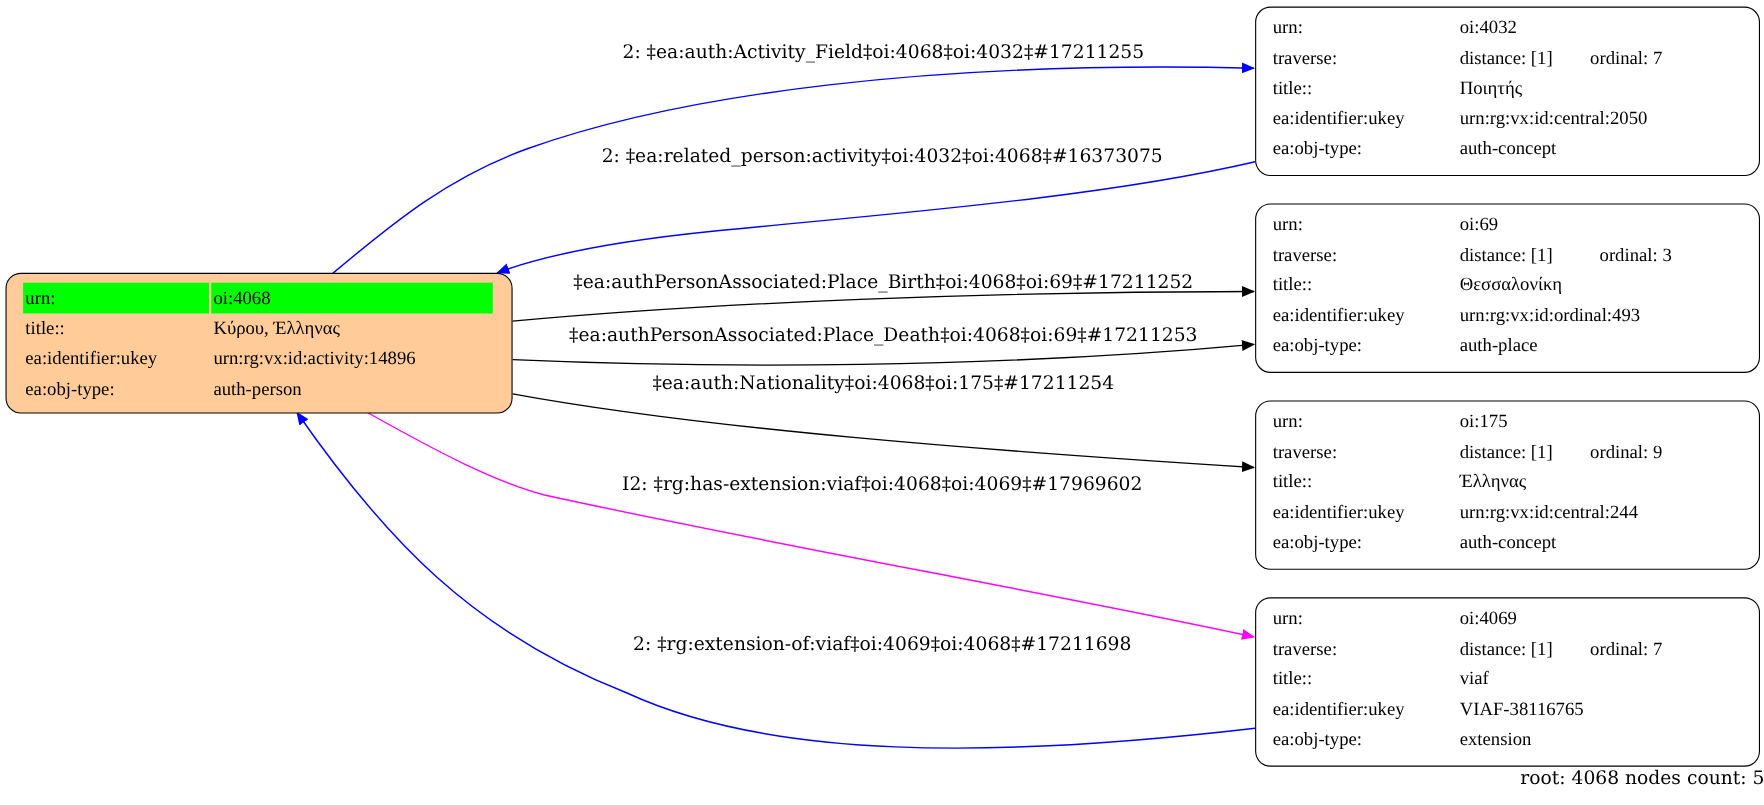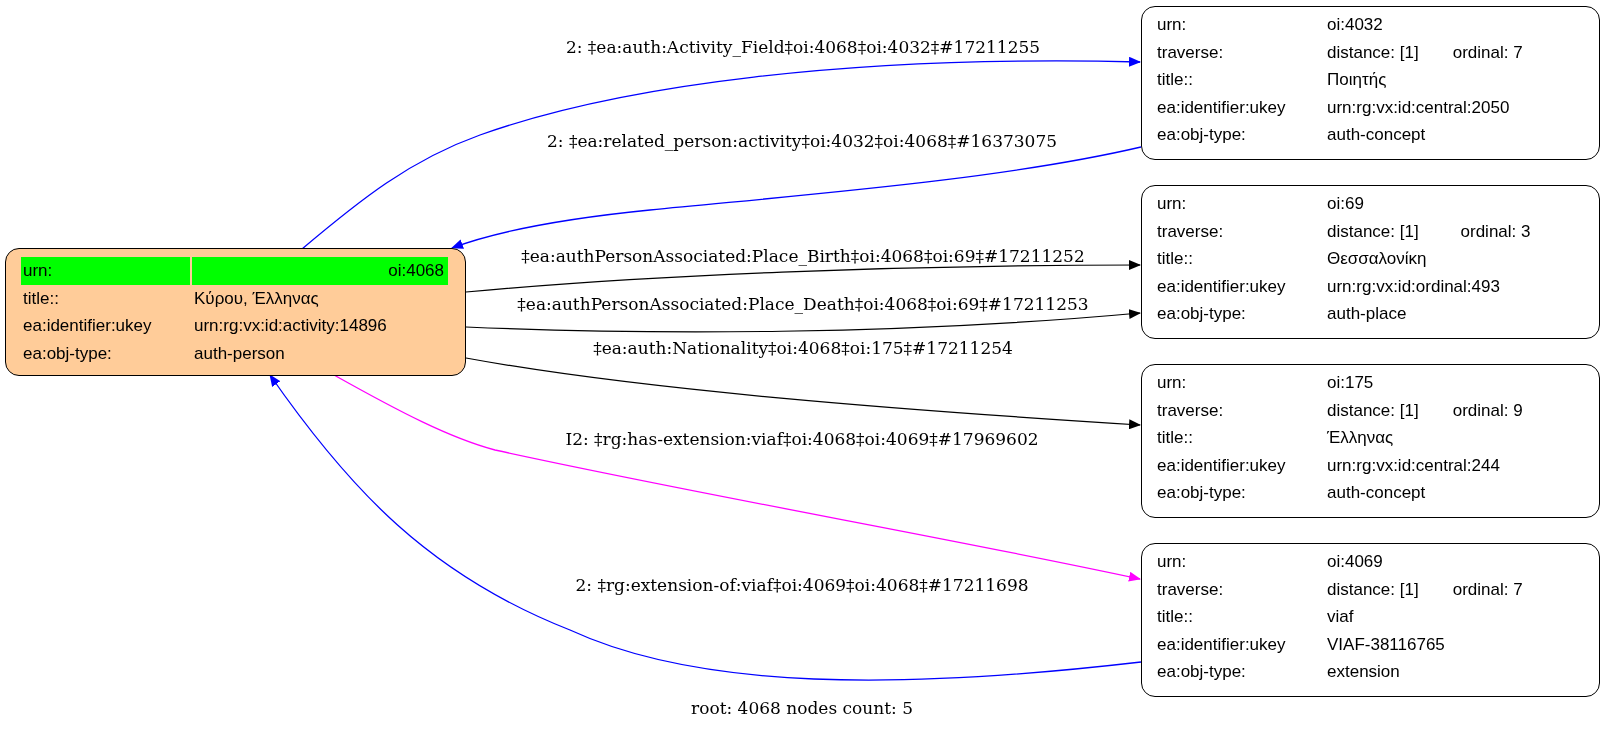--- a/index.html
+++ b/index.html
@@ -3,25 +3,25 @@
 <meta charset="utf-8">
 <style>
   html, body { margin: 0; padding: 0; background: #ffffff; }
   body { width: 1604px; height: 732px; position: relative; overflow: hidden;
          font-family: "DejaVu Serif", "Liberation Serif", serif; color: #000; }
   #graph-svg { position: absolute; left: 0; top: 0; }
   .edge-label { font-family: "DejaVu Serif", "Liberation Serif", serif; font-size: 17px; fill: #000; }
   .node { position: absolute; border: 1.3px solid #000; border-radius: 14px; background: #fff; box-sizing: border-box; }
   .node.root { background: #ffcc99; }
   .node table { border-collapse: separate; border-spacing: 2px 0; position: absolute; }
-  .node td { font-family: Liberation Sans, sans-serif; font-size: 17px; line-height: 27.5px; height: 27.5px;
+  .node td { font-family: Liberation Serif, serif; font-size: 17px; line-height: 27.5px; height: 27.5px;
              padding: 0 4px 0 2px; white-space: nowrap; vertical-align: middle; }
   .node td.ord { padding-left: 28px; }
   .node tr.hl td { background: #00ff00; }
-  .footer { position: absolute; left: 0; width: 1604px; top: 698px; text-align: center;
+  .footer { position: absolute; left: 0; width: 1604px; top: 698px; text-align: right;
             font-family: "DejaVu Serif", "Liberation Serif", serif; font-size: 17px; }
 </style>
 </head>
 <body>
 
 <svg id="graph-svg" width="1604" height="732">
   <defs>
     <marker id="ah-blue" markerWidth="12" markerHeight="10" refX="11" refY="5" orient="auto" markerUnits="userSpaceOnUse">
       <path d="M0,0 L12,5 L0,10 z" fill="#0000ff"></path>
     </marker>
@@ -54,21 +54,21 @@
   <text class="edge-label" x="803" y="354" text-anchor="middle">‡ea:auth:Nationality‡oi:4068‡oi:175‡#17211254</text>
   <text class="edge-label" x="802" y="445" text-anchor="middle">I2: ‡rg:has-extension:viaf‡oi:4068‡oi:4069‡#17969602</text>
   <text class="edge-label" x="802" y="591" text-anchor="middle">2: ‡rg:extension-of:viaf‡oi:4069‡oi:4068‡#17211698</text>
 </svg>
 
 <div class="node root" style="left:5px; top:248px; width:461px; height:128px;">
   <table style="left:13px; top:8px;">
     <tbody>
         <tr class="hl">
       <td style="width:163px;">urn:</td>
-      <td style="width:250px;text-align:right;">oi:4068</td>
+      <td style="width:250px;">oi:4068</td>
     </tr>
     <tr>
       <td>title::</td>
       <td>Κύρου, Έλληνας</td>
     </tr>
     <tr>
       <td>ea:identifier:ukey</td>
       <td>urn:rg:vx:id:activity:14896</td>
     </tr>
     <tr>

